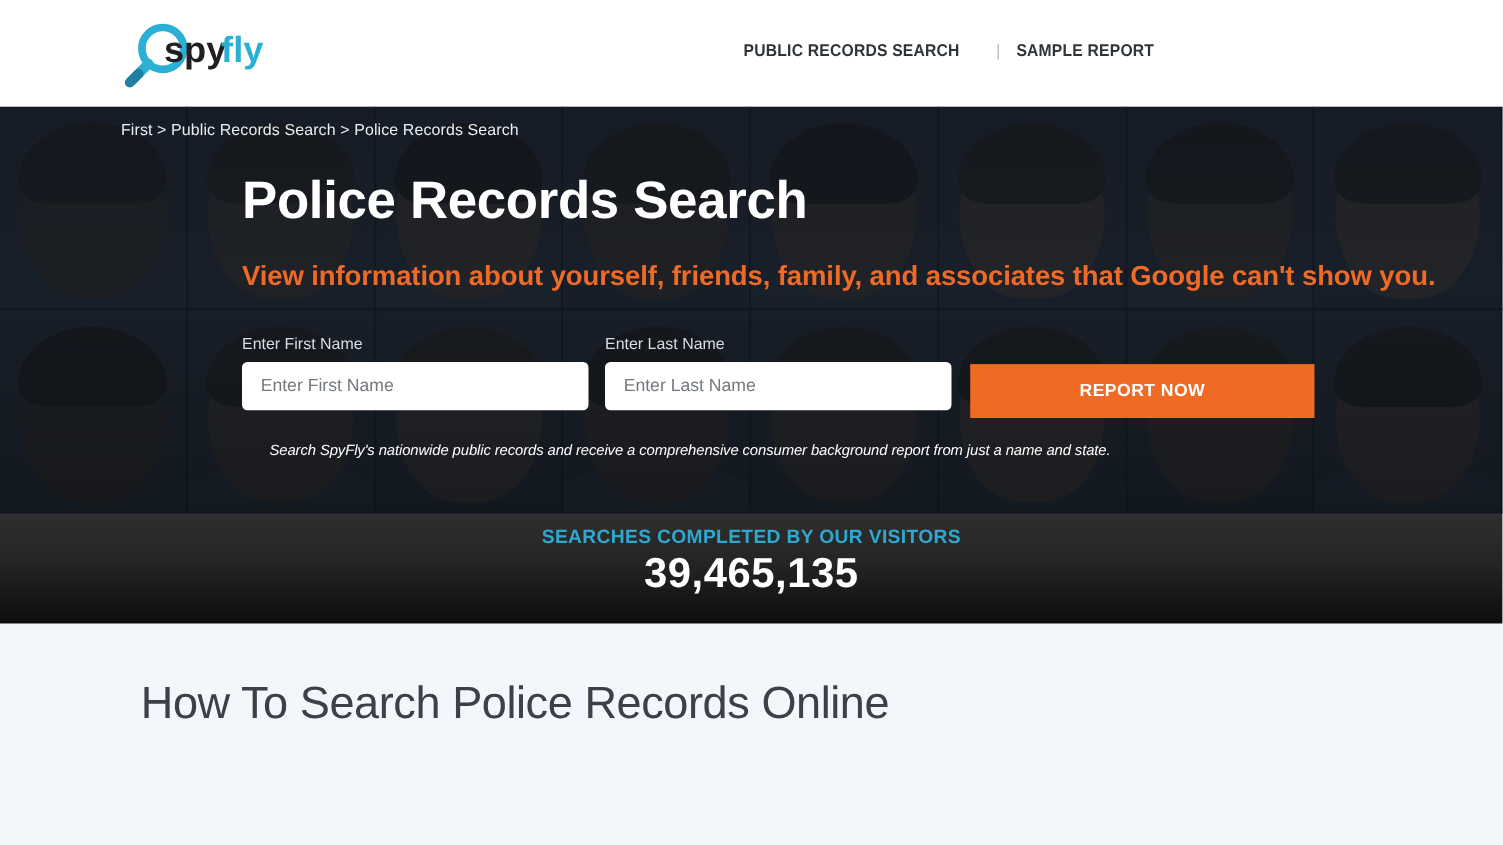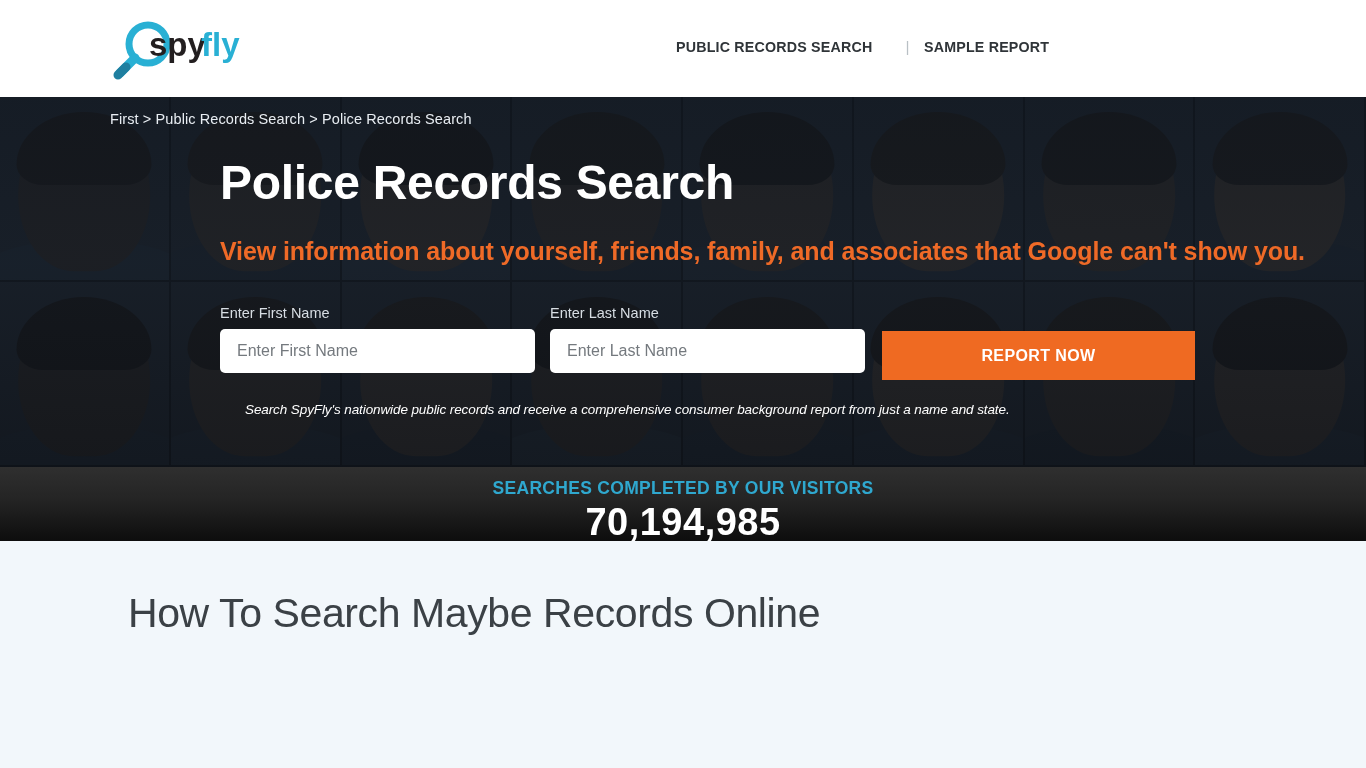--- a/index.html
+++ b/index.html
@@ -112,21 +112,21 @@
     font-family:"Liberation Sans Narrow","Liberation Sans",sans-serif;
   }
   .disclaimer{
     position:absolute; left:221px; top:305px;
     color:#ffffff; font-size:13.5px; font-style:italic;
     letter-spacing:-.1px; white-space:nowrap;margin-left:24px;
   }
 
   
   .counter{
-    height:74px; text-align:center;
+    height:100px; text-align:center;
     background:linear-gradient(to bottom,#2f2f2f 0%,#242424 45%,#0d0d0d 100%);
     padding-top:11px;
   }
   .counter-label{
     color:#2fa8cf; font-size:17.5px; font-weight:bold; letter-spacing:.3px;
     font-family:"Liberation Sans Narrow","Liberation Sans",sans-serif;
   }
   .counter-value{
     color:#ffffff; font-size:38px; font-weight:bold; margin-top:2px;
     letter-spacing:.5px;
@@ -282,22 +282,22 @@
       </div>
       <button class="search-btn">REPORT NOW</button>
     </div>
 
     <p class="disclaimer">Search SpyFly's nationwide public records and receive a comprehensive consumer background report from just a name and state.</p>
   </div>
 </section>
 
 <section class="counter">
   <div class="counter-label">SEARCHES COMPLETED BY OUR VISITORS</div>
-  <div class="counter-value">70,194,985</div>
+  <div class="counter-value">39,465,135</div>
 </section>
 
 <section class="content">
 
   <article class="article">
-    <h2>How To Search Maybe Records Online</h2>
+    <h2>How To Search Police Records Online</h2>
   </article>
 
 </section>
 
 </body></html>

